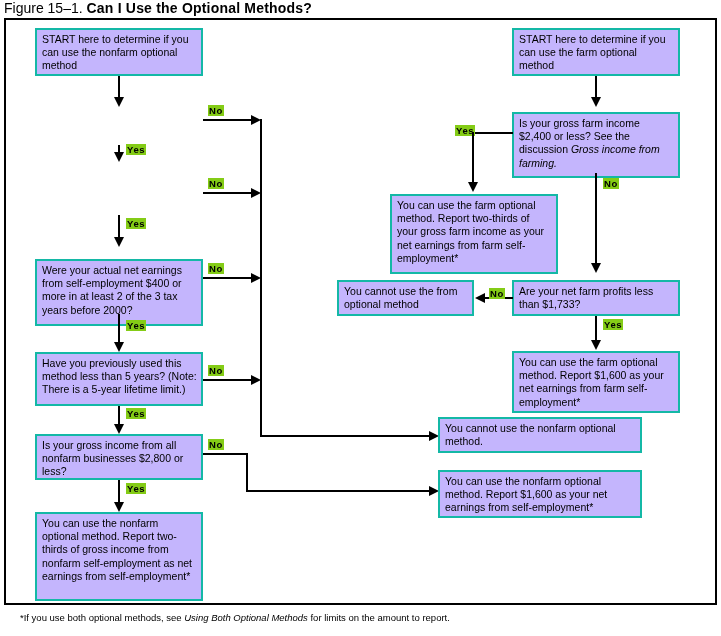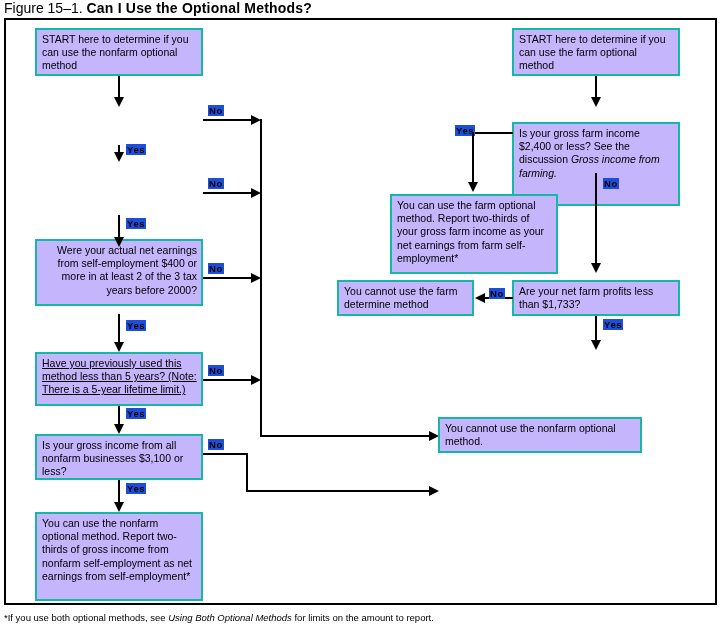--- a/index.html
+++ b/index.html
@@ -38,21 +38,21 @@
     width: 713px;
     height: 587px;
     border: 2px solid #000;
     box-sizing: border-box;
     background: #fff;
   }
 
   
   #footnote {
     position: absolute;
-    left: 4px;
+    left: 20px;
     top: 612px;
     font-size: 9.5px;
     line-height: 12px;
     white-space: nowrap;
   }
   #footnote .ital { font-style: italic; }
 
   
   .box {
     position: absolute;
@@ -96,21 +96,21 @@
   }
 
   
   .elabel {
     position: absolute;
     font-size: 9.5px;
     font-weight: bold;
     letter-spacing: .6px;
     white-space: nowrap;
     color: #000;
-    background: #1d4ed8;
+    background: #84cc16;
     padding: 0 1px;
   }
 </style>
 </head>
 <body>
 
 <div id="page">
 
   <div id="title">
     <span class="fig-label">Figure 15–1.</span>
@@ -118,30 +118,30 @@
   </div>
 
   <div id="frame">
 
     <div class="box" style="left:29px; top:8px; width:168px; height:48px;">
       <span>START here to determine if you can use the nonfarm optional method</span>
     </div>
 
 
 
-    <div class="box" style="left:29px; top:219px; width:168px; height:67px;text-align:right;">
+    <div class="box" style="left:29px; top:239px; width:168px; height:67px;">
       <span>Were your actual net earnings from self-employment $400 or more in at least 2 of the 3 tax years before 2000?</span>
     </div>
 
-    <div class="box" style="left:29px; top:332px; width:168px; height:54px;text-decoration:underline;">
+    <div class="box" style="left:29px; top:332px; width:168px; height:54px;">
       <span>Have you previously used this method less than 5 years? (Note: There is a 5-year lifetime limit.)</span>
     </div>
 
     <div class="box" style="left:29px; top:414px; width:168px; height:46px;">
-      <span>Is your gross income from all nonfarm businesses $3,100 or less?</span>
+      <span>Is your gross income from all nonfarm businesses $2,800 or less?</span>
     </div>
 
     <div class="box" style="left:29px; top:492px; width:168px; height:89px;">
       <span>You can use the nonfarm optional method. Report two-thirds of gross income from nonfarm self-employment as net earnings from self-employment*</span>
     </div>
 
     <div class="seg v" style="left:112px; top:56px; height:22px;"></div>
     <div class="arrow down" style="left:107.5px; top:77px;"></div>
 
     <div class="seg v" style="left:112px; top:125px; height:7px;"></div>
@@ -188,41 +188,47 @@
     <div class="seg h" style="left:197px; top:433px; width:45px;"></div>
     <div class="elabel" style="left:202px; top:419px;">No</div>
     <div class="seg v" style="left:240px; top:433px; height:39px;"></div>
     <div class="seg h" style="left:240px; top:470px; width:184px;"></div>
     <div class="arrow right" style="left:423px; top:466px;"></div>
 
     <div class="box" style="left:506px; top:8px; width:168px; height:48px;">
       <span>START here to determine if you can use the farm optional method</span>
     </div>
 
-    <div class="box" style="left:506px; top:102px; width:168px; height:84px;">
+    <div class="box" style="left:506px; top:92px; width:168px; height:66px;">
       <span>Is your gross farm income $2,400 or less? See the discussion </span><span class="ital">Gross income from farming</span><span class="ital">.</span>
     </div>
 
     <div class="box" style="left:384px; top:174px; width:168px; height:80px;">
       <span>You can use the farm optional method. Report two-thirds of your gross farm income as your net earnings from farm self-employment*</span>
     </div>
 
     <div class="box" style="left:331px; top:260px; width:137px; height:36px;">
-      <span>You cannot use the farm determine method</span>
+      <span>You cannot use the from optional method</span>
     </div>
 
     <div class="box" style="left:506px; top:260px; width:168px; height:36px;">
       <span>Are your net farm profits less than $1,733?</span>
     </div>
 
+    <div class="box" style="left:506px; top:331px; width:168px; height:62px;">
+      <span>You can use the farm optional method. Report $1,600 as your net earnings from farm self-employment*</span>
+    </div>
 
     <div class="box" style="left:432px; top:397px; width:204px; height:36px;">
       <span>You cannot use the nonfarm optional method.</span>
     </div>
 
+    <div class="box" style="left:432px; top:450px; width:204px; height:48px;">
+      <span>You can use the nonfarm optional method. Report $1,600 as your net earnings from self-employment*</span>
+    </div>
 
     <div class="seg v" style="left:589px; top:56px; height:22px;"></div>
     <div class="arrow down" style="left:584.5px; top:77px;"></div>
 
     <div class="seg h" style="left:466px; top:112px; width:41px;"></div>
     <div class="elabel" style="left:449px; top:105px;">Yes</div>
     <div class="seg v" style="left:466px; top:112px; height:50px;"></div>
     <div class="arrow down" style="left:461.5px; top:162px;"></div>
 
     <div class="seg v" style="left:589px; top:153px; height:90px;"></div>

